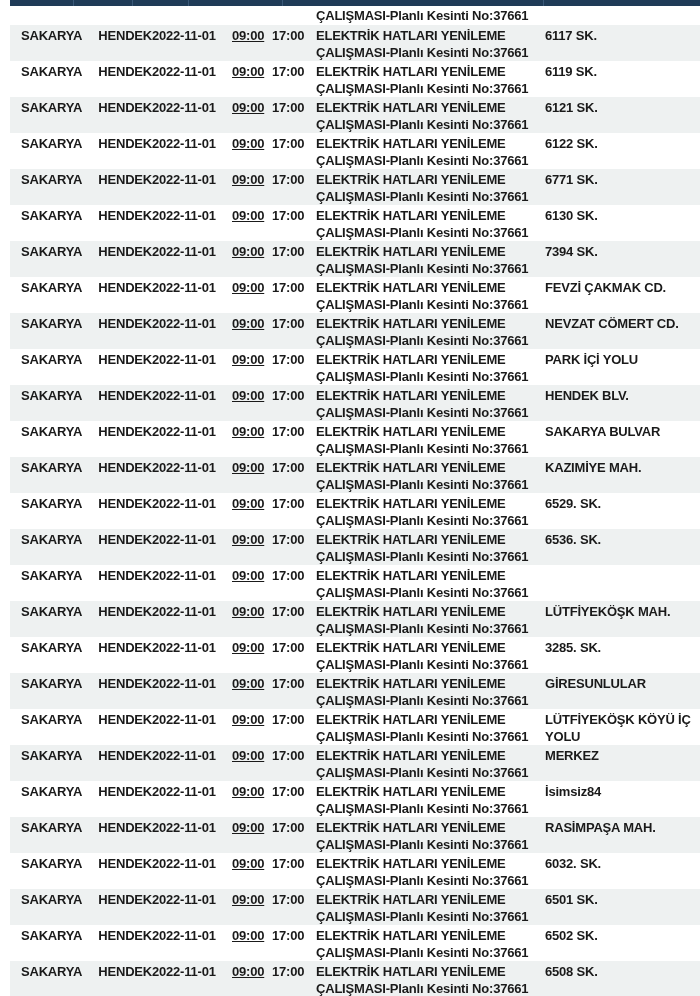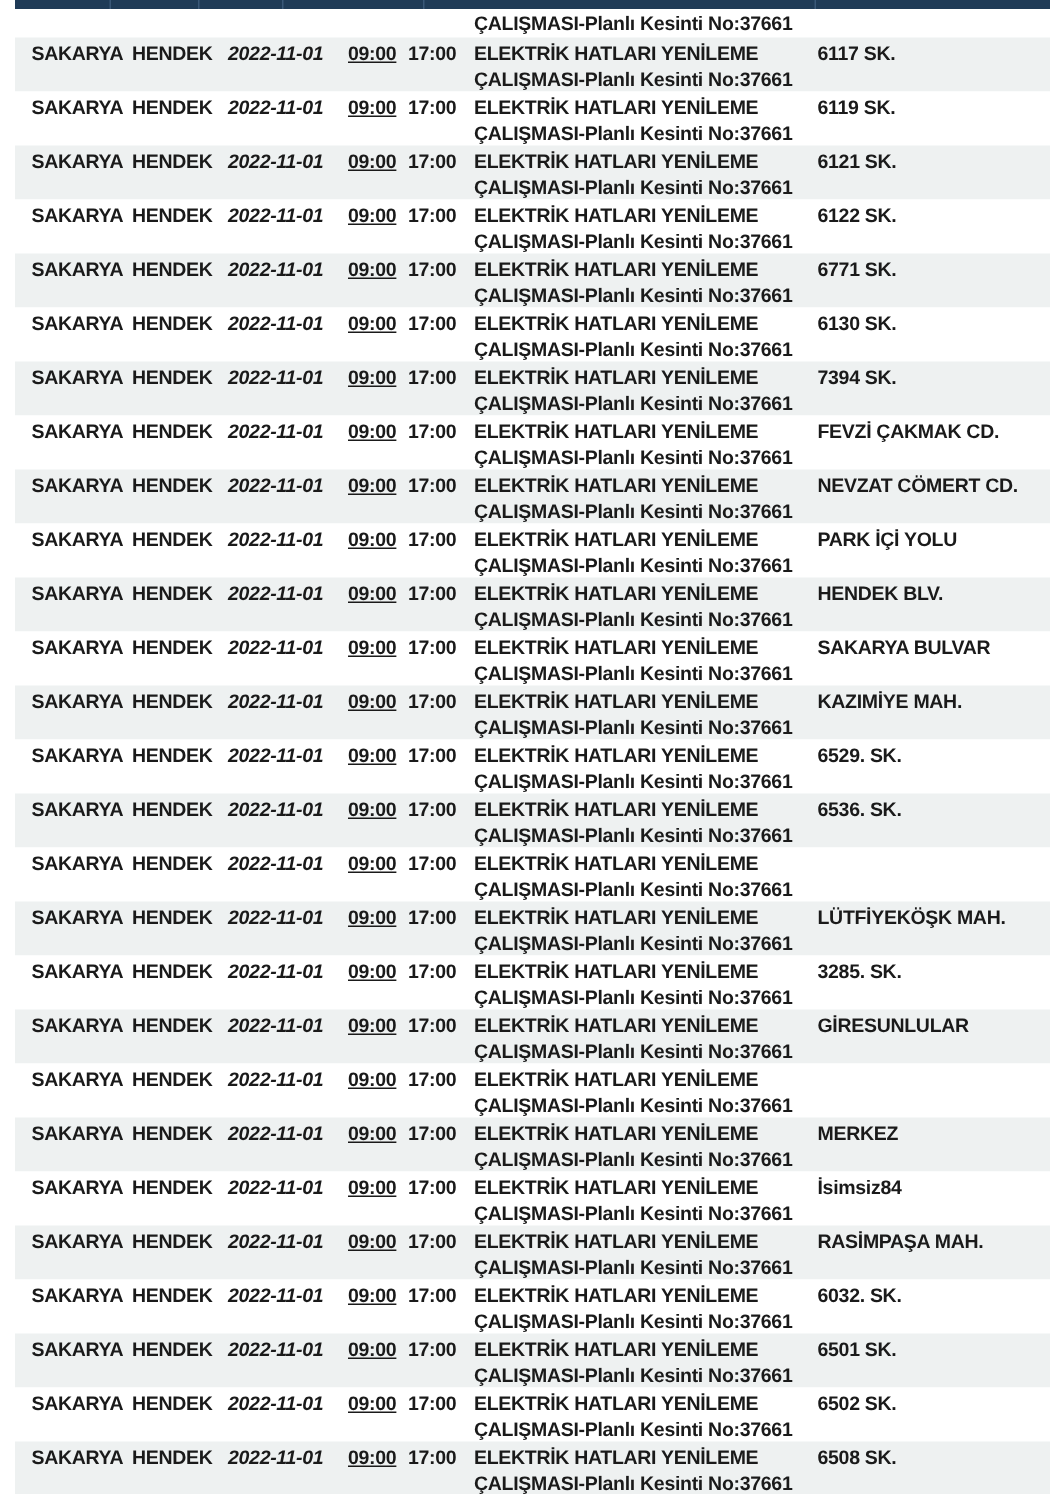--- a/index.html
+++ b/index.html
@@ -32,22 +32,22 @@
     margin-left:10px;
     min-height:36px;
     padding:2px 0 0 0;
     line-height:17px;
     background:#ffffff;
   }
   .row.alt { background:#eef1f1; }
   .row.partial { height:19px; min-height:19px; overflow:hidden; padding-top:1px; }
   .c { flex:none; }
   .c.city     { width:78px;  padding-left:11px; }
-  .c.district { width:64px; }
-  .c.date     { width:80px;font-style:italic; }
+  .c.district { width:64px;text-align:right; }
+  .c.date     { width:80px; }
   .c.start    { width:40px;text-decoration:underline; }
   .c.end      { width:44px; }
   .c.desc     { width:229px; }
   .c.street   { flex:1 1 auto; padding-right:8px; }
   .row .c { white-space:normal; }
 </style>
 </head>
 <body>
 
 <div class="table-wrap">
@@ -303,20 +303,21 @@
       <div class="row">
         <div class="c city">SAKARYA</div>
         <div class="c district">HENDEK</div>
         <div class="c date">2022-11-01</div>
         <div class="c start">09:00</div>
         <div class="c end">17:00</div>
         <div class="c desc">
           <div>ELEKTRİK HATLARI YENİLEME</div>
           <div>ÇALIŞMASI-Planlı Kesinti No:37661</div>
         </div>
+        <div class="c street">LÜTFİYEKÖŞK KÖYÜ İÇ YOLU</div>
       </div>
       <div class="row alt">
         <div class="c city">SAKARYA</div>
         <div class="c district">HENDEK</div>
         <div class="c date">2022-11-01</div>
         <div class="c start">09:00</div>
         <div class="c end">17:00</div>
         <div class="c desc">
           <div>ELEKTRİK HATLARI YENİLEME</div>
           <div>ÇALIŞMASI-Planlı Kesinti No:37661</div>

